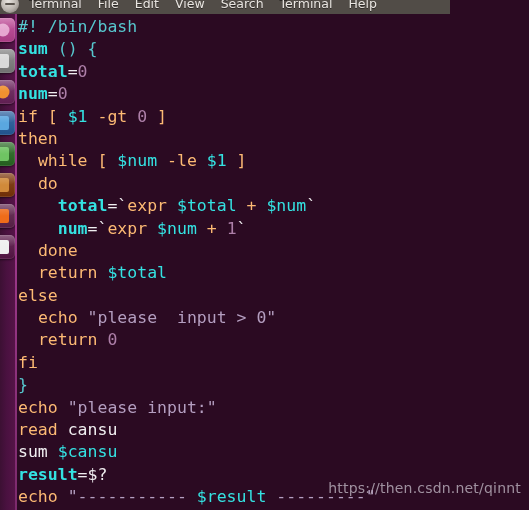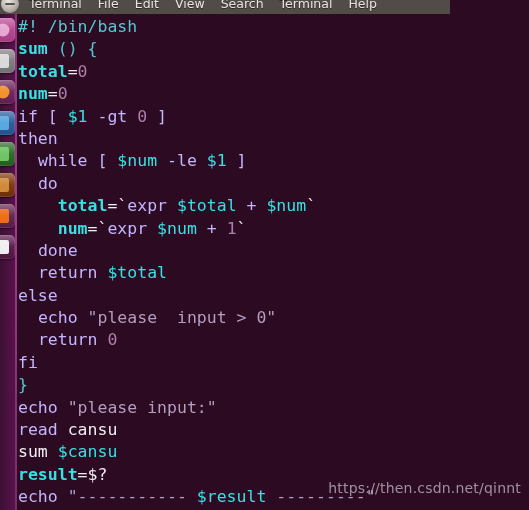--- a/index.html
+++ b/index.html
@@ -76,21 +76,21 @@
   #code{
     position:absolute;left:3px;top:2px;
     font-family:"DejaVu Sans Mono","Liberation Mono",monospace;
     font-size:16.5px;line-height:22.4px;
     white-space:pre;
     letter-spacing:0px;
   }
   .ln{height:22.4px;white-space:pre;}
 
   .c-cmt   {color:#57c7ce;text-align:right;}              
-  .c-kw    {color:#c4b5fd;}              
+  .c-kw    {color:#fdba74;}              
   .c-var   {color:#34e2e2;font-weight:bold;} 
   .c-varp  {color:#34e2e2;}              
   .c-num   {color:#ad7fa8;}              
   .c-str   {color:#b49ec0;}              
   .c-plain {color:#f0eef0;}              
   .c-tilde {color:#6b8bd6;}
 
   
   #watermark{
     position:absolute;right:8px;bottom:14px;

